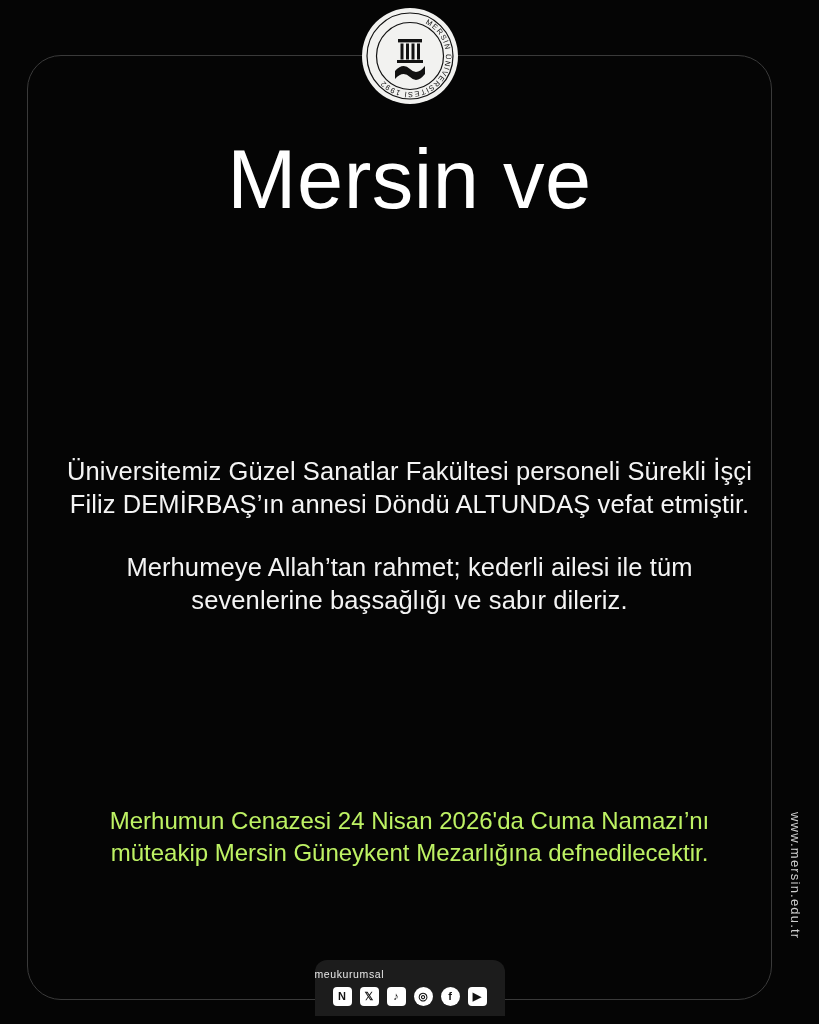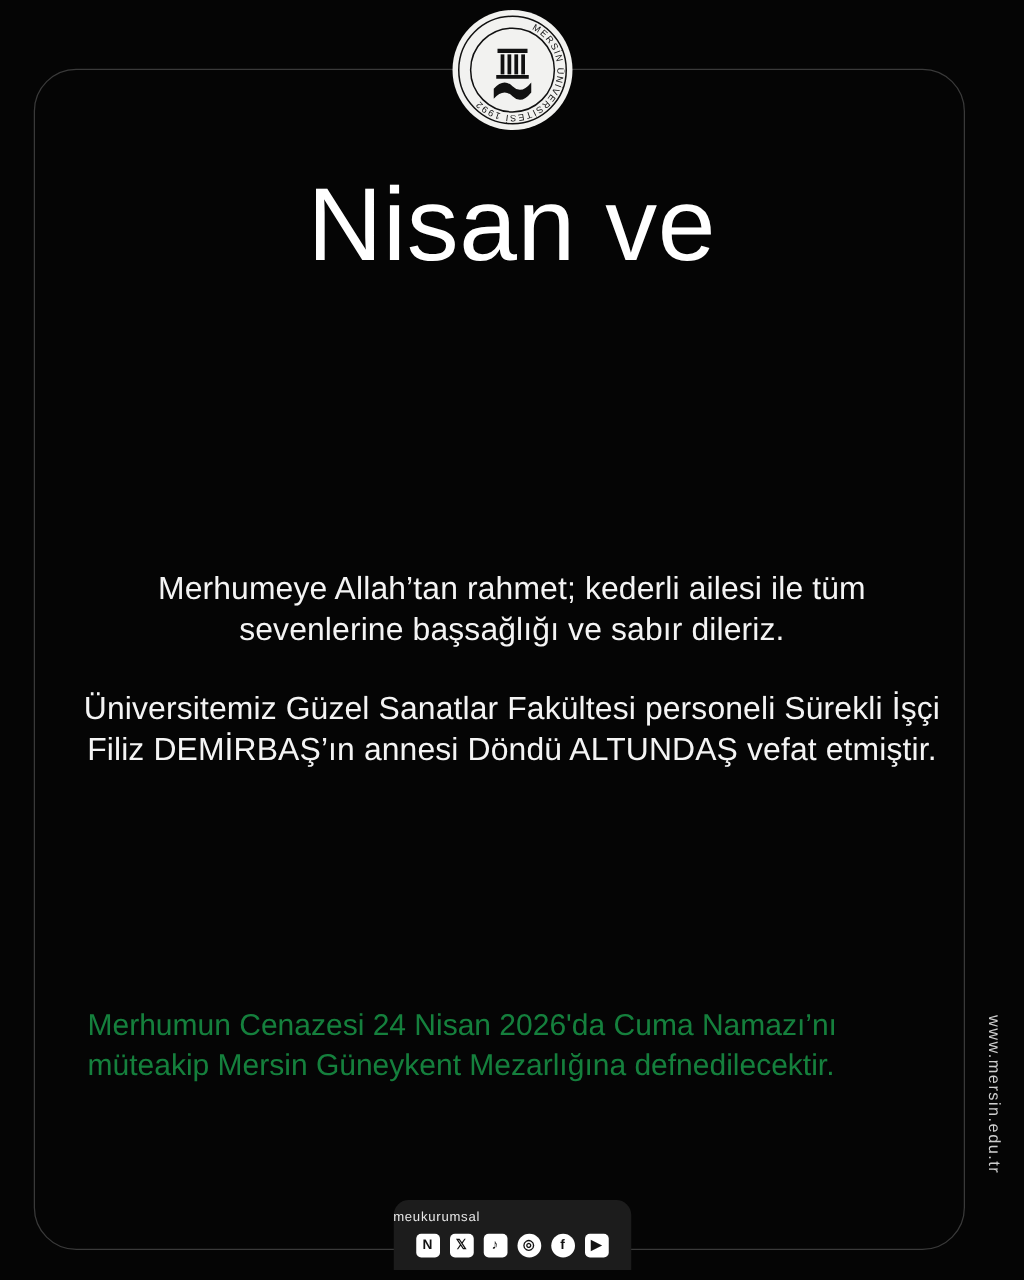--- a/index.html
+++ b/index.html
@@ -91,24 +91,24 @@
     letter-spacing: 0.1px;
   }
   .para:last-child { margin-bottom: 0; }
 
   
   .notice {
     position: absolute;
     top: 805px;
     left: 70px;
     right: 70px;
-    text-align: left;
+    text-align: center;
     font-size: 24px;
     line-height: 1.33;
-    color: #15803d;
+    color: #bef264;
   }
 
   
   .website {
     position: absolute;
     right: 16px;
     top: 812px;
     font-size: 13px;
     color: #cfcfcf;
     letter-spacing: 1.2px;
@@ -177,26 +177,26 @@
           <rect x="46.5" y="32.5" width="3" height="16"></rect>
           <rect x="52" y="32.5" width="3" height="16"></rect>
           <rect x="32" y="49" width="26" height="3"></rect>
           <path d="M30 60 q8 -9 15 -2 q7 7 15 -3 l0 8 q-8 10 -15 3 q-7 -7 -15 2 z"></path>
         </g>
       </svg>
     </div>
   </div>
 
   <div class="title">
-    <span class="title-line">Nisan ve</span>
+    <span class="title-line">Mersin ve</span>
   </div>
 
   <div class="body-block">
+    <p class="para">Üniversitemiz Güzel Sanatlar Fakültesi personeli Sürekli İşçi Filiz DEMİRBAŞ’ın annesi Döndü ALTUNDAŞ vefat etmiştir.</p>
     <p class="para">Merhumeye Allah’tan rahmet; kederli ailesi ile tüm sevenlerine başsağlığı ve sabır dileriz.</p>
-    <p class="para">Üniversitemiz Güzel Sanatlar Fakültesi personeli Sürekli İşçi Filiz DEMİRBAŞ’ın annesi Döndü ALTUNDAŞ vefat etmiştir.</p>
   </div>
 
   <div class="notice">Merhumun Cenazesi 24 Nisan 2026'da Cuma Namazı’nı müteakip Mersin Güneykent Mezarlığına defnedilecektir.</div>
 
   <div class="website">www.mersin.edu.tr</div>
 
   <div class="social-bar">
     <div class="handle">meukurumsal</div>
     <div class="icons">
       <span class="sicon">N</span>

